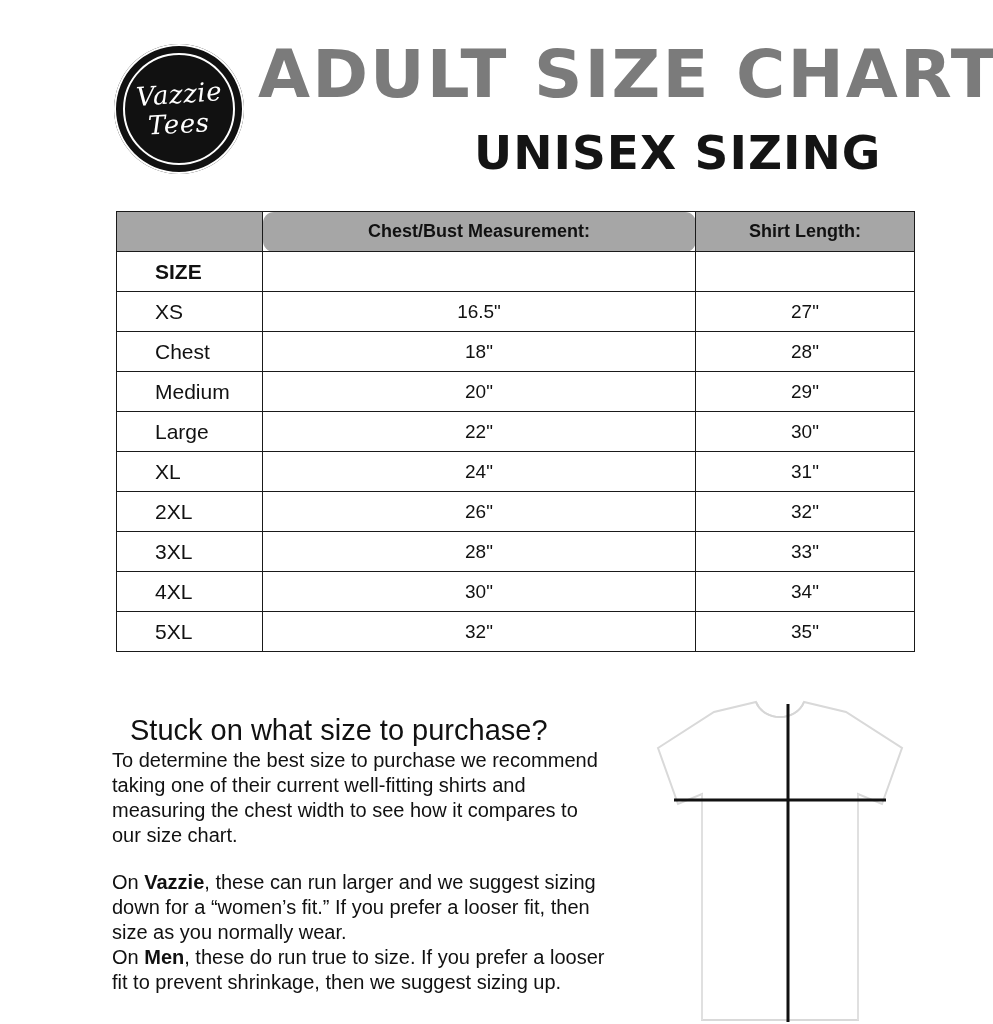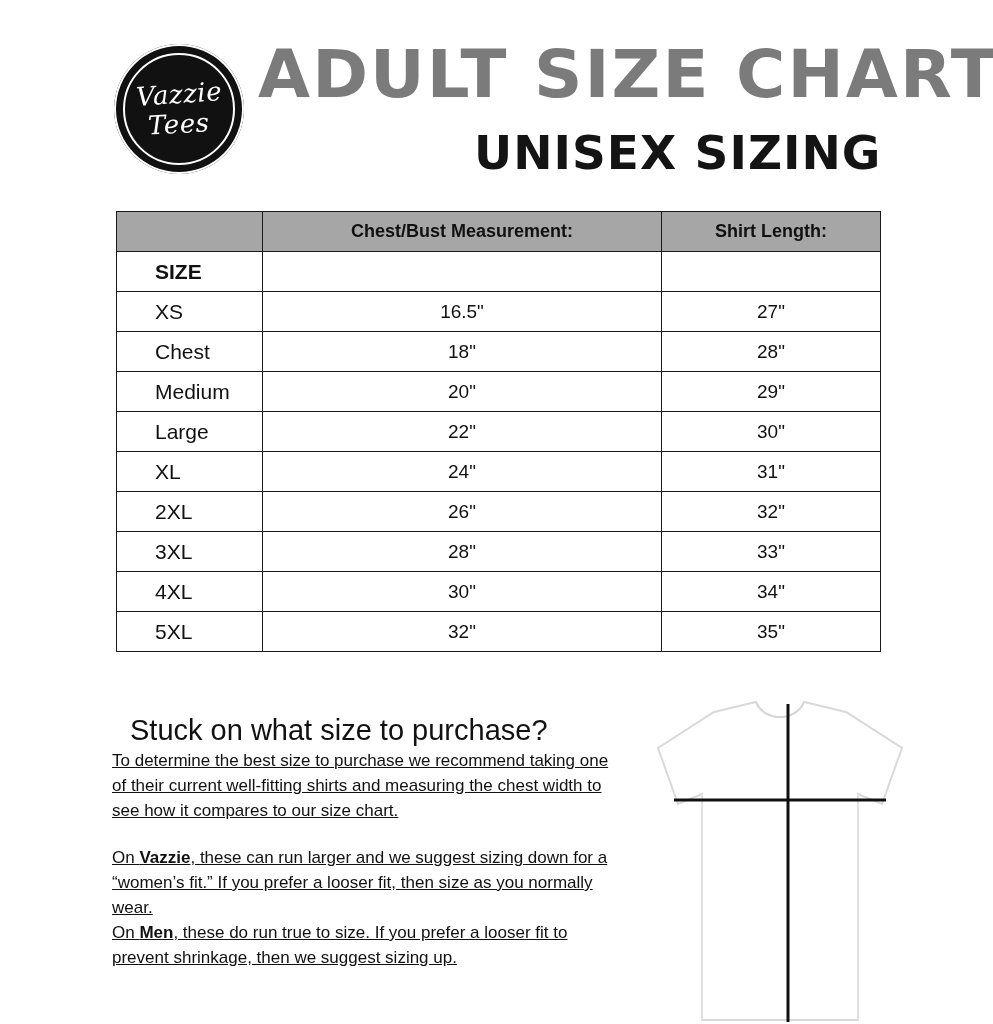--- a/index.html
+++ b/index.html
@@ -111,21 +111,21 @@
     font-size: 19px;
     color: #111111;
   }
   table.size-chart thead th {
     background: #a6a6a6;
     font-weight: bold;
     font-size: 18px;
     text-align: center;
   }
   table.size-chart thead th.col-size { width: 146px; }
-  table.size-chart thead th.col-chest { width: 399px; }
+  table.size-chart thead th.col-chest { width: 433px; border-radius: 11px; }
   table.size-chart thead th.col-length { width: 219px; }
 
   tr.size-row td.lbl {
     text-align: left;
     font-size: 21px;
     padding-left: 38px;
   }
   tr.size-row td.val {
     text-align: center;
     font-size: 19px;
@@ -142,24 +142,23 @@
     top: 714px;
     font-size: 29px;
     color: #111111;
     white-space: nowrap;
   }
   .body-copy {
     position: absolute;
     left: 112px;
     top: 748px;
     width: 500px;
-    font-size: 17px;
+    font-size: 20px;
     line-height: 25px;
     color: #111111;
-    text-decoration: underline;
   }
   .body-copy p { margin: 0; }
   .body-copy p.gap { margin-top: 22px; }
   .body-copy b { font-weight: bold; }
 
   
   .shirt-area {
     position: absolute;
     left: 596px;
     top: 700px;

